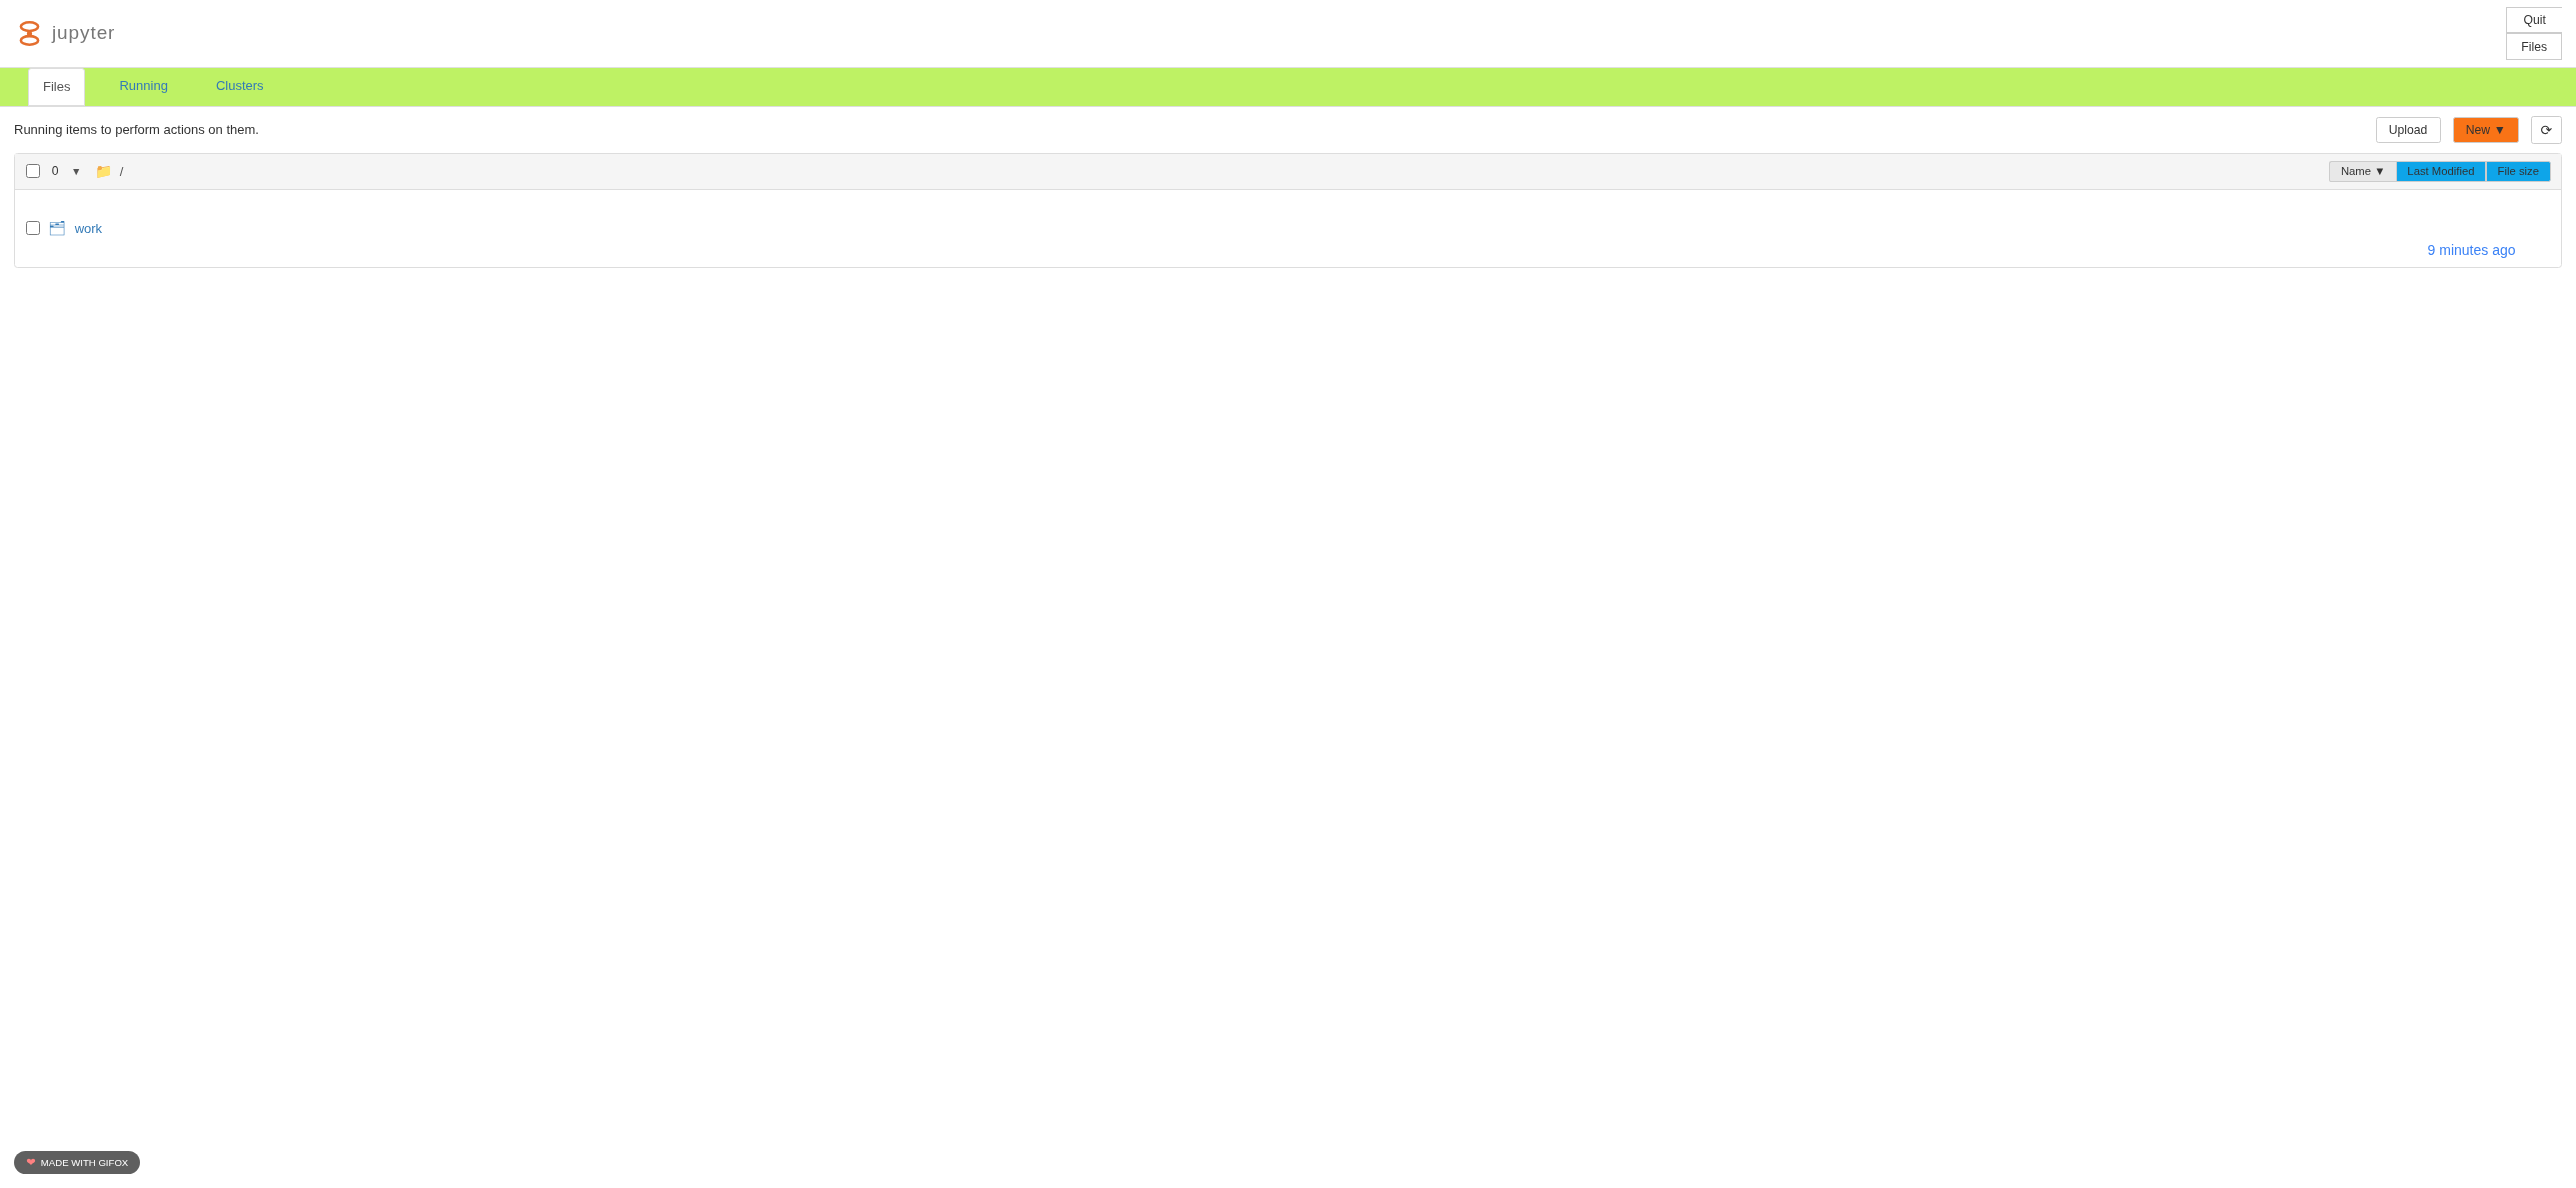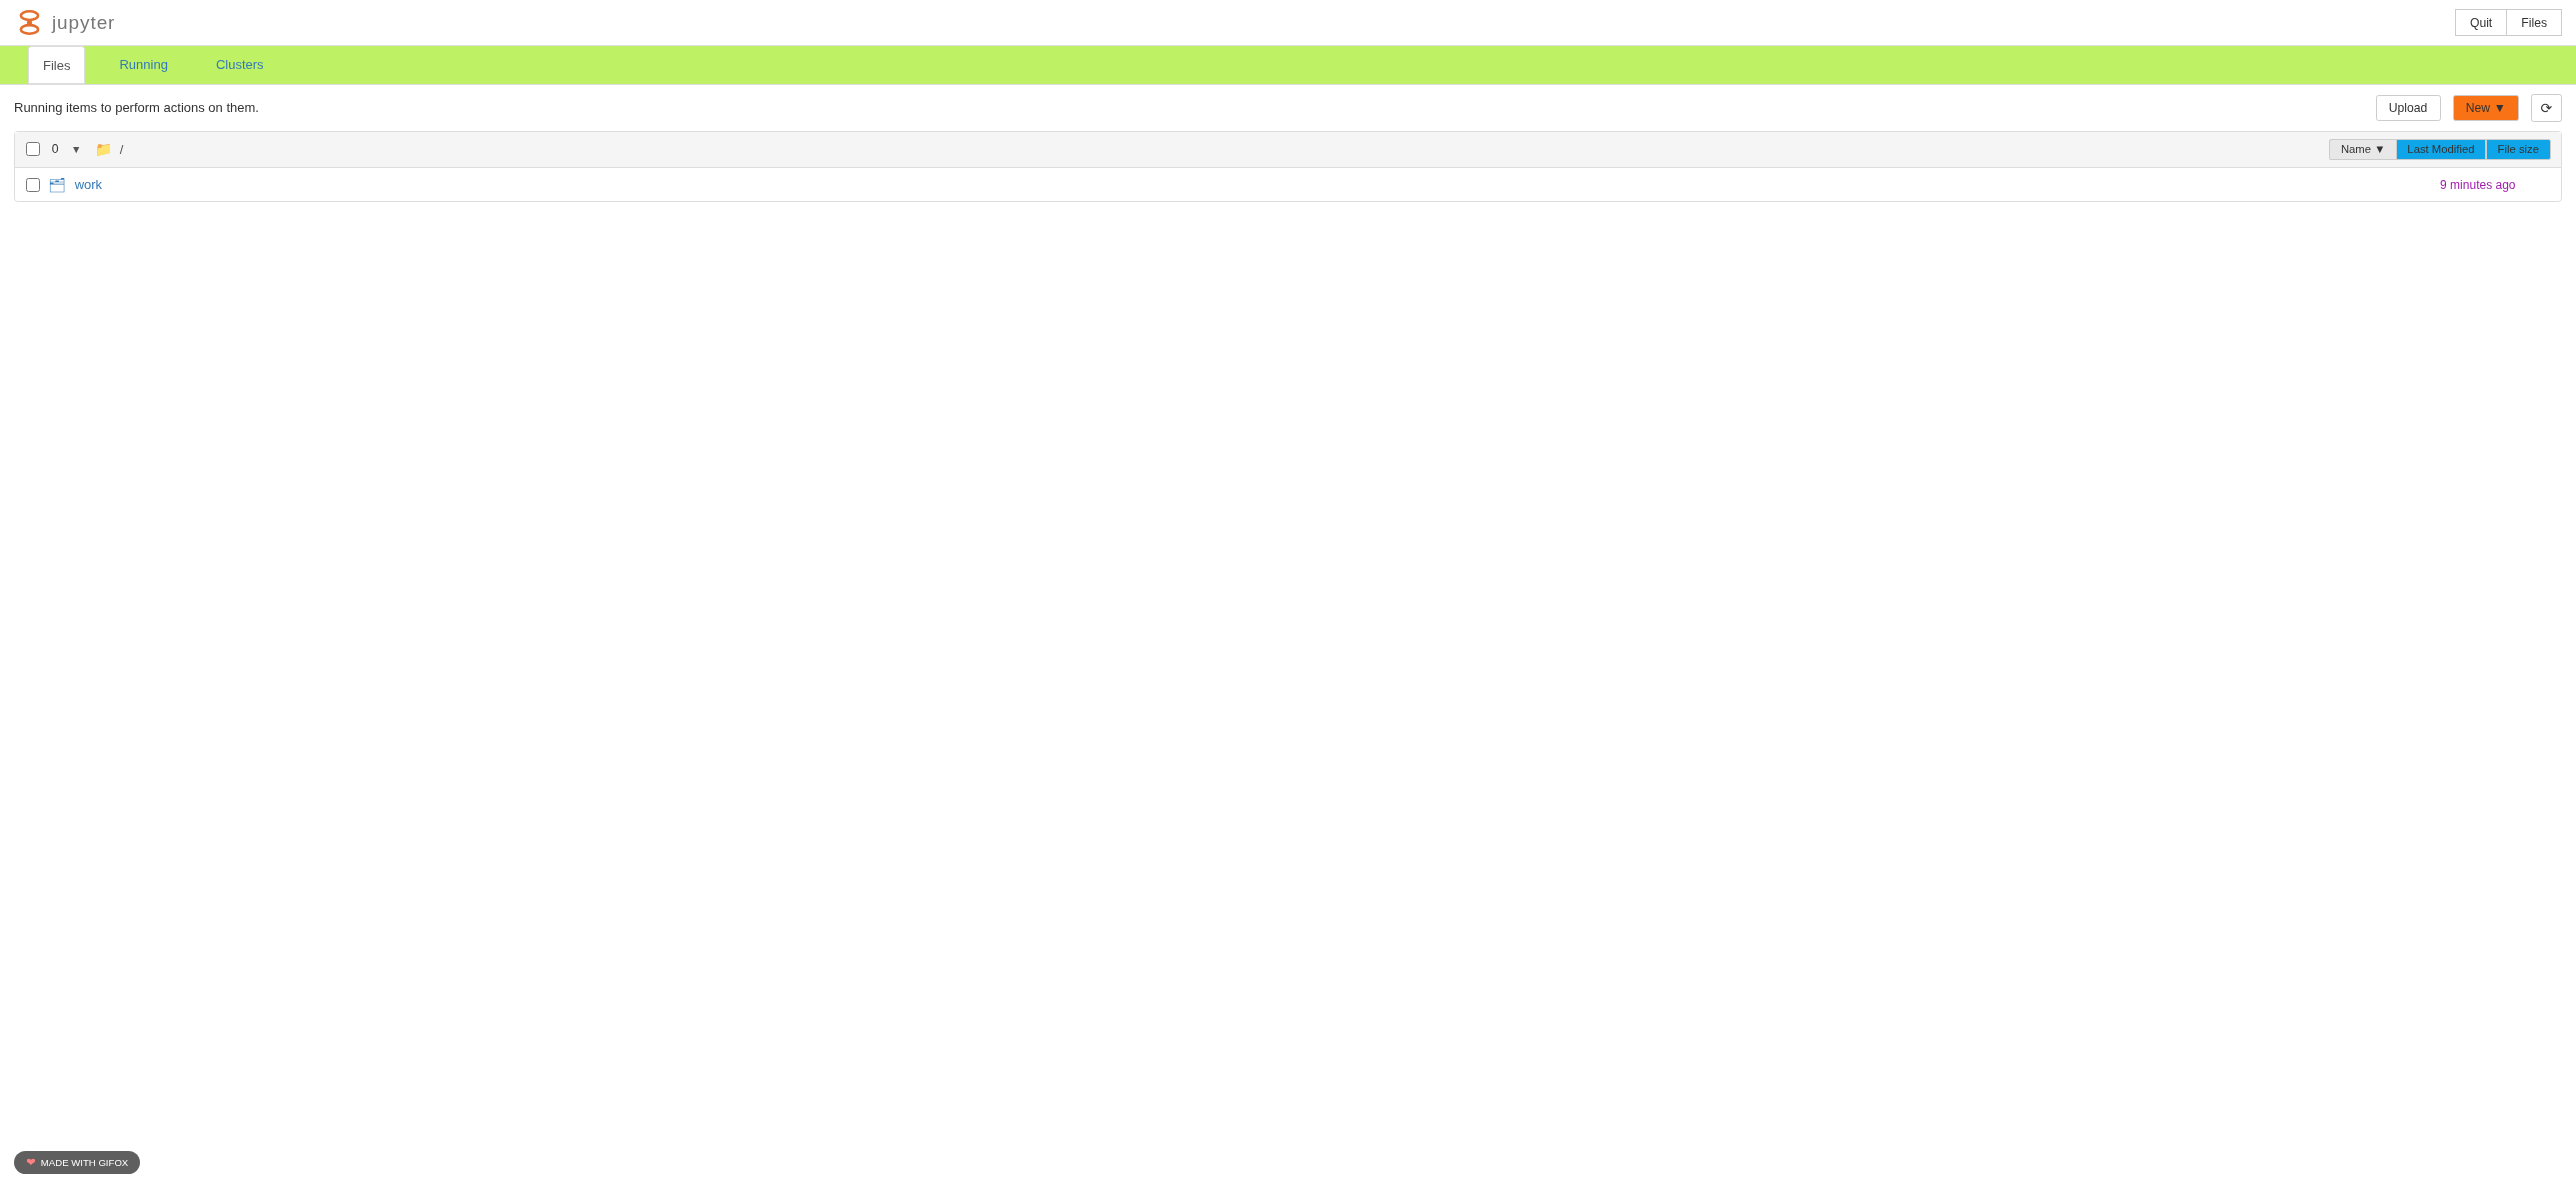--- a/index.html
+++ b/index.html
@@ -39,20 +39,21 @@
     .logo-text {
       font-size: 19px;
       font-weight: 300;
       color: #777;
       letter-spacing: 0.9px;
     }
 
     .header-buttons {
       display: flex;
       gap: 0;
+      flex-direction: column;
     }
 
     .header-btn {
       padding: 5.2px 14px;
       border: 0.9px solid #ccc;
       background: #fff;
       cursor: pointer;
       font-size: 12.2px;
       color: #333;
     }
@@ -248,25 +249,26 @@
       font-size: 14px;
     }
 
     .file-link {
       color: #337ab7;
       text-decoration: none;
       font-size: 13px;
     }
 
     .file-row-right {
-      font-size: 12px;
-      color: #a21caf;
+      font-size: 14px;
+      color: #3b82f6;
       min-width: 175px;
       text-align: right;
       padding-right: 35px;
+      margin-top: 44px;
     }
 
     
     .watermark {
       position: fixed;
       bottom: 14px;
       left: 14px;
       background: #444;
       color: #fff;
       border-radius: 17.5px;

